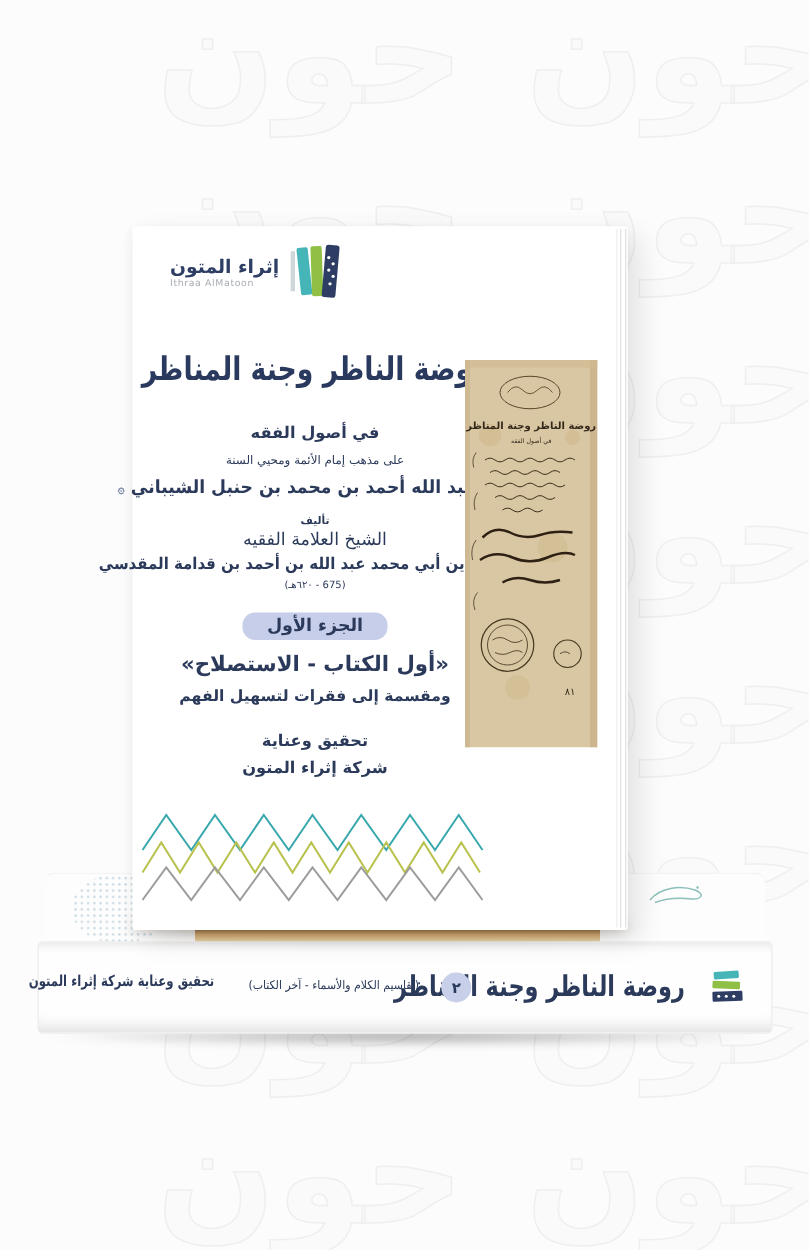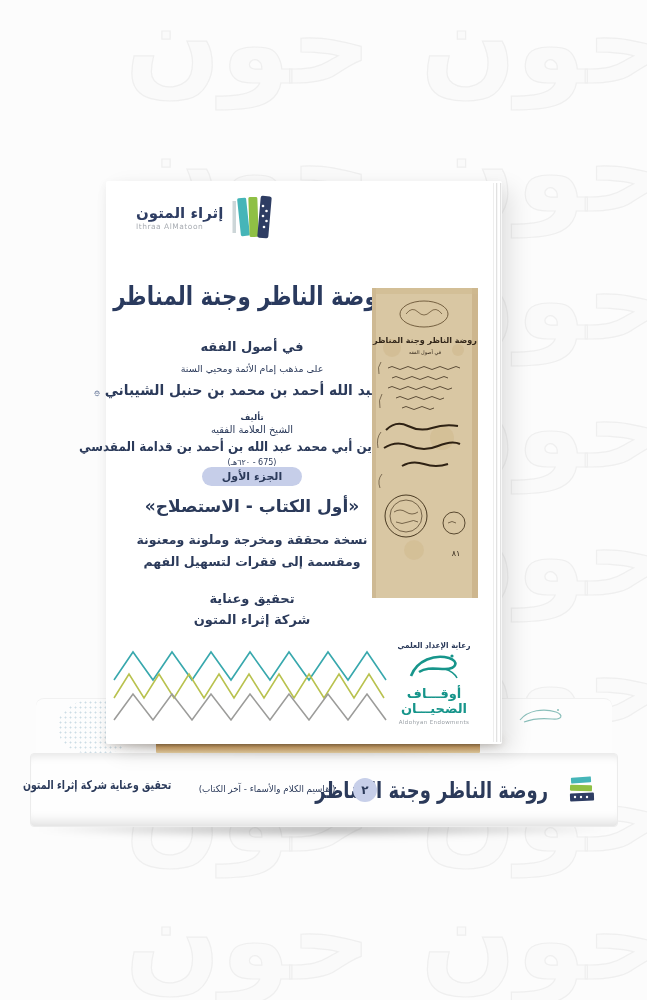--- a/index.html
+++ b/index.html
@@ -64,25 +64,25 @@
   .cover-col { position:absolute; left:12px; top:84px; width:268px; direction:rtl;
     display:flex; flex-direction:column; align-items:center; text-align:center; color:#2b3a5a; }
   .c-title { font-size:26px; font-weight:bold; white-space:nowrap; line-height:62px; height:62px;
     transform:scaleX(.82); transform-origin:center; color:#2a3a5e; }
   .c-field { font-size:13px; font-weight:bold; margin-top:12px; }
   .c-madhhab { font-size:9.5px; margin-top:9px; }
   .c-imam { font-size:14.5px; font-weight:bold; margin-top:8px; white-space:nowrap;
     transform:scaleX(.95); transform-origin:center; }
   .c-honorific { font-size:10px; color:#7d8ba8; }
   .c-taleef { font-size:8.5px; margin-top:14px;font-weight:bold; }
-  .c-author-title { font-size:10px; margin-top:2px; }
+  .c-author-title { font-size:14px; margin-top:2px; }
   .c-author { font-size:13px; font-weight:bold; margin-top:4px; white-space:nowrap;
     transform:scaleX(.92); transform-origin:center; }
   .c-dates { font-size:8px; margin-top:4px; }
-  .c-badge { background:#c6cee9; color:#2b3a5a; font-size:11px; font-weight:bold;
+  .c-badge { margin-top:18px; background:#c6cee9; color:#2b3a5a; font-size:14px; font-weight:bold;
     padding:3px 20px; border-radius:10px; }
   .c-range { font-size:17px; font-weight:bold; margin-top:10px; }
   .c-ed1 { font-size:12.5px; font-weight:bold; margin-top:16px; }
   .c-ed2 { font-size:12.5px; font-weight:bold; margin-top:7px; }
   .c-tahqiq { font-size:13px; font-weight:bold; margin-top:22px; }
   .c-company { font-size:13px; font-weight:bold; margin-top:6px; }
 
   .manuscript { position:absolute; left:266px; top:107px; width:106px; height:310px; }
 
   .zigzags { position:absolute; left:6px; top:465px; }
@@ -153,21 +153,20 @@
       <div class="c-imam">
         <span>أبي عبد الله أحمد بن محمد بن حنبل الشيباني</span>
         <span class="c-honorific">۞</span>
       </div>
       <div class="c-taleef">تأليف</div>
       <div class="c-author-title">الشيخ العلامة الفقيه</div>
       <div class="c-author">موفق الدين أبي محمد عبد الله بن أحمد بن قدامة المقدسي</div>
       <div class="c-dates">(675 - ٦٢٠هـ)</div>
       <div class="c-badge">الجزء الأول</div>
       <div class="c-range">«أول الكتاب - الاستصلاح»</div>
-      <div class="c-ed1">نسخة محققة ومخرجة وملونة ومعنونة</div>
       <div class="c-ed2">ومقسمة إلى فقرات لتسهيل الفهم</div>
       <div class="c-tahqiq">تحقيق وعناية</div>
       <div class="c-company">شركة إثراء المتون</div>
     </div>
 
     <svg class="manuscript" width="106" height="310" viewBox="0 0 106 310">
       <rect x="0" y="0" width="106" height="310" fill="#d9c7a3"></rect>
       <rect x="100" y="0" width="6" height="310" fill="#c9b188" opacity=".8"></rect>
       <rect x="0" y="0" width="4" height="310" fill="#cbb58e" opacity=".8"></rect>
       <rect x="0" y="0" width="106" height="6" fill="#cfb990" opacity=".6"></rect>
@@ -207,26 +206,15 @@
         <path d="M7 86 q-2 -7 2 -12"></path>
       </g>
     </svg>
 
     <svg class="zigzags" width="276" height="80" viewBox="0 0 276 80">
       <polyline points="2,34 21,6 41,34 60,6 80,34 99,6 119,34 138,6 158,34 177,6 197,34 216,6 236,34 255,6 274,34" fill="none" stroke="#38a8ad" stroke-width="1.6"></polyline>
       <polyline points="2,52 17,28 32,52 47,28 62,52 77,28 92,52 107,28 122,52 137,28 152,52 167,28 182,52 197,28 212,52 227,28 242,52 257,28 272,52" fill="none" stroke="#b9c24f" stroke-width="1.6"></polyline>
       <polyline points="2,74 21,48 41,74 60,48 80,74 99,48 119,74 138,48 158,74 177,48 197,74 216,48 236,74 255,48 274,74" fill="none" stroke="#9c9c9a" stroke-width="1.6"></polyline>
     </svg>
 
-    <div class="sponsor">
-      <div class="sp-label">رعاية الإعداد العلمي</div>
-      <svg width="54" height="30" viewBox="0 0 54 30" style="margin:2px auto 0;">
-        <path d="M4 24 C10 8 28 2 42 6 C52 9 50 17 38 17 C28 17 20 15 12 20" stroke="#17958b" stroke-width="2.6" fill="none"></path>
-        <path d="M38 17 C44 19 48 22 50 26" stroke="#17958b" stroke-width="1.6" fill="none"></path>
-        <circle cx="45" cy="4" r="1.6" fill="#17958b"></circle>
-      </svg>
-      <div class="sp-name">أوقـــاف</div>
-      <div class="sp-name">الضحيـــان</div>
-      <div class="sp-en">Aldohyan Endowments</div>
-    </div>
   </div>
 
 </div>
 
 </body></html>

